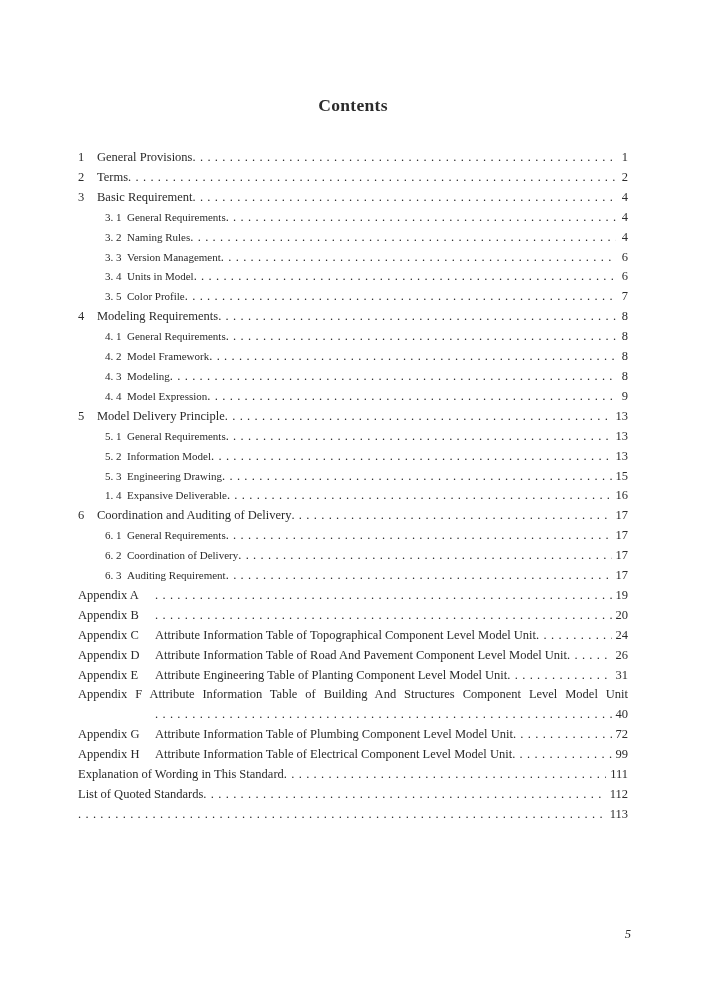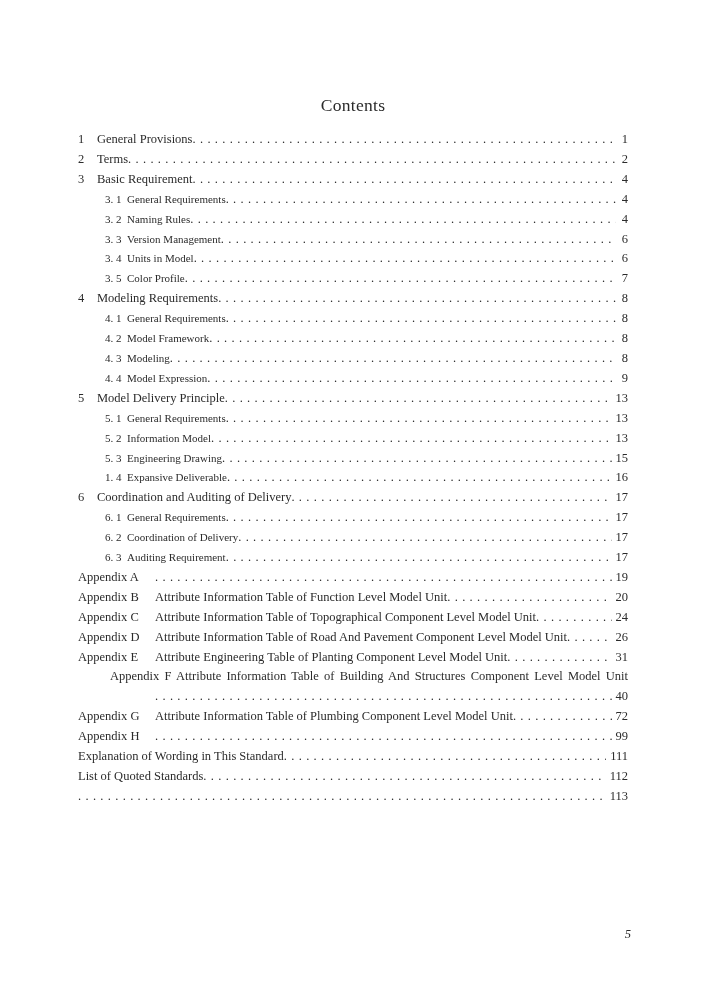--- a/index.html
+++ b/index.html
@@ -12,23 +12,23 @@
     color: #2b2b2b;
     overflow: hidden;
   }
   .content {
     position: absolute;
     left: 78px;
     top: 0;
     width: 550px;
   }
   .doc-title {
-    margin: 94px 0 14px 0;
+    margin: 94px 0 32px 0;
     font-size: 17.5px;
-    font-weight: normal;
+    font-weight: bold;
     text-align: center;
     line-height: 22px;
     letter-spacing: 0.3px;
   }
   .toc-row {
     display: flex;
     align-items: baseline;
     line-height: 19.9px;
     font-size: 12.5px;
     white-space: nowrap;
@@ -55,21 +55,20 @@
   .subsection .num { width: 22px; }
   .appendix .num { width: 77px; }
   
   .wrap-first {
     display: block;
     text-align: justify;
     text-align-last: justify;
     white-space: normal;
     line-height: 19.9px;
     font-size: 12.5px;
-    margin-left: 32px;
   }
   .wrap-second { padding-left: 77px; }
   .folio {
     position: absolute;
     top: 926px;
     right: 79px;
     font-size: 12.5px;
     font-style: italic;
     line-height: 16px;
   }
@@ -213,21 +212,20 @@
           <span class="dots">. . . . . . . . . . . . . . . . . . . . . . . . . . . . . . . . . . . . . . . . . . . . . . . . . . . . . . . . . . . . . . . . . . . . . . . . . . . . . . . . . . . . . . . . . . . . . . . . . . . . . . . . . . . . . . . . . . . . . . . . . . . . . . . . . . . . . . . . . . . . . . . . . . . . . . . . . . . . . . . . . . . . . . . . . . . . . . . . . . . . . . . . . . . . . . . . . . . . . . . . . . . . . . . . . . . . . . . . . . . . . . . . . . . . . . . . . . . . . . . . . . . . . . . . . . . . . . . . . . . . </span>
           <span class="pg">17</span>
         </div>
         <div class="toc-row appendix">
           <span class="num">Appendix A</span>
           <span class="dots">. . . . . . . . . . . . . . . . . . . . . . . . . . . . . . . . . . . . . . . . . . . . . . . . . . . . . . . . . . . . . . . . . . . . . . . . . . . . . . . . . . . . . . . . . . . . . . . . . . . . . . . . . . . . . . . . . . . . . . . . . . . . . . . . . . . . . . . . . . . . . . . . . . . . . . . . . . . . . . . . . . . . . . . . . . . . . . . . . . . . . . . . . . . . . . . . . . . . . . . . . . . . . . . . . . . . . . . . . . . . . . . . . . . . . . . . . . . . . . . . . . . . . . . . . . . . . . . . . . . . </span>
           <span class="pg">19</span>
         </div>
         <div class="toc-row appendix">
           <span class="num">Appendix B</span>
-          <span class="label">Attribute Information Table of Function Level Model Unit</span>
           <span class="dots">. . . . . . . . . . . . . . . . . . . . . . . . . . . . . . . . . . . . . . . . . . . . . . . . . . . . . . . . . . . . . . . . . . . . . . . . . . . . . . . . . . . . . . . . . . . . . . . . . . . . . . . . . . . . . . . . . . . . . . . . . . . . . . . . . . . . . . . . . . . . . . . . . . . . . . . . . . . . . . . . . . . . . . . . . . . . . . . . . . . . . . . . . . . . . . . . . . . . . . . . . . . . . . . . . . . . . . . . . . . . . . . . . . . . . . . . . . . . . . . . . . . . . . . . . . . . . . . . . . . . </span>
           <span class="pg">20</span>
         </div>
         <div class="toc-row appendix">
           <span class="num">Appendix C</span>
           <span class="label">Attribute Information Table of Topographical Component Level Model Unit</span>
           <span class="dots">. . . . . . . . . . . . . . . . . . . . . . . . . . . . . . . . . . . . . . . . . . . . . . . . . . . . . . . . . . . . . . . . . . . . . . . . . . . . . . . . . . . . . . . . . . . . . . . . . . . . . . . . . . . . . . . . . . . . . . . . . . . . . . . . . . . . . . . . . . . . . . . . . . . . . . . . . . . . . . . . . . . . . . . . . . . . . . . . . . . . . . . . . . . . . . . . . . . . . . . . . . . . . . . . . . . . . . . . . . . . . . . . . . . . . . . . . . . . . . . . . . . . . . . . . . . . . . . . . . . . </span>
           <span class="pg">24</span>
         </div>
         <div class="toc-row appendix">
@@ -248,20 +246,21 @@
           <span class="pg">40</span>
         </div>
         <div class="toc-row appendix">
           <span class="num">Appendix G</span>
           <span class="label">Attribute Information Table of Plumbing Component Level Model Unit</span>
           <span class="dots">. . . . . . . . . . . . . . . . . . . . . . . . . . . . . . . . . . . . . . . . . . . . . . . . . . . . . . . . . . . . . . . . . . . . . . . . . . . . . . . . . . . . . . . . . . . . . . . . . . . . . . . . . . . . . . . . . . . . . . . . . . . . . . . . . . . . . . . . . . . . . . . . . . . . . . . . . . . . . . . . . . . . . . . . . . . . . . . . . . . . . . . . . . . . . . . . . . . . . . . . . . . . . . . . . . . . . . . . . . . . . . . . . . . . . . . . . . . . . . . . . . . . . . . . . . . . . . . . . . . . </span>
           <span class="pg">72</span>
         </div>
         <div class="toc-row appendix">
           <span class="num">Appendix H</span>
+          <span class="label">Attribute Information Table of Electrical Component Level Model Unit</span>
           <span class="dots">. . . . . . . . . . . . . . . . . . . . . . . . . . . . . . . . . . . . . . . . . . . . . . . . . . . . . . . . . . . . . . . . . . . . . . . . . . . . . . . . . . . . . . . . . . . . . . . . . . . . . . . . . . . . . . . . . . . . . . . . . . . . . . . . . . . . . . . . . . . . . . . . . . . . . . . . . . . . . . . . . . . . . . . . . . . . . . . . . . . . . . . . . . . . . . . . . . . . . . . . . . . . . . . . . . . . . . . . . . . . . . . . . . . . . . . . . . . . . . . . . . . . . . . . . . . . . . . . . . . . </span>
           <span class="pg">99</span>
         </div>
         <div class="toc-row plain">
           <span class="label">Explanation of Wording in This Standard</span>
           <span class="dots">. . . . . . . . . . . . . . . . . . . . . . . . . . . . . . . . . . . . . . . . . . . . . . . . . . . . . . . . . . . . . . . . . . . . . . . . . . . . . . . . . . . . . . . . . . . . . . . . . . . . . . . . . . . . . . . . . . . . . . . . . . . . . . . . . . . . . . . . . . . . . . . . . . . . . . . . . . . . . . . . . . . . . . . . . . . . . . . . . . . . . . . . . . . . . . . . . . . . . . . . . . . . . . . . . . . . . . . . . . . . . . . . . . . . . . . . . . . . . . . . . . . . . . . . . . . . . . . . . . . . </span>
           <span class="pg">111</span>
         </div>
         <div class="toc-row plain">
           <span class="label">List of Quoted Standards</span>

